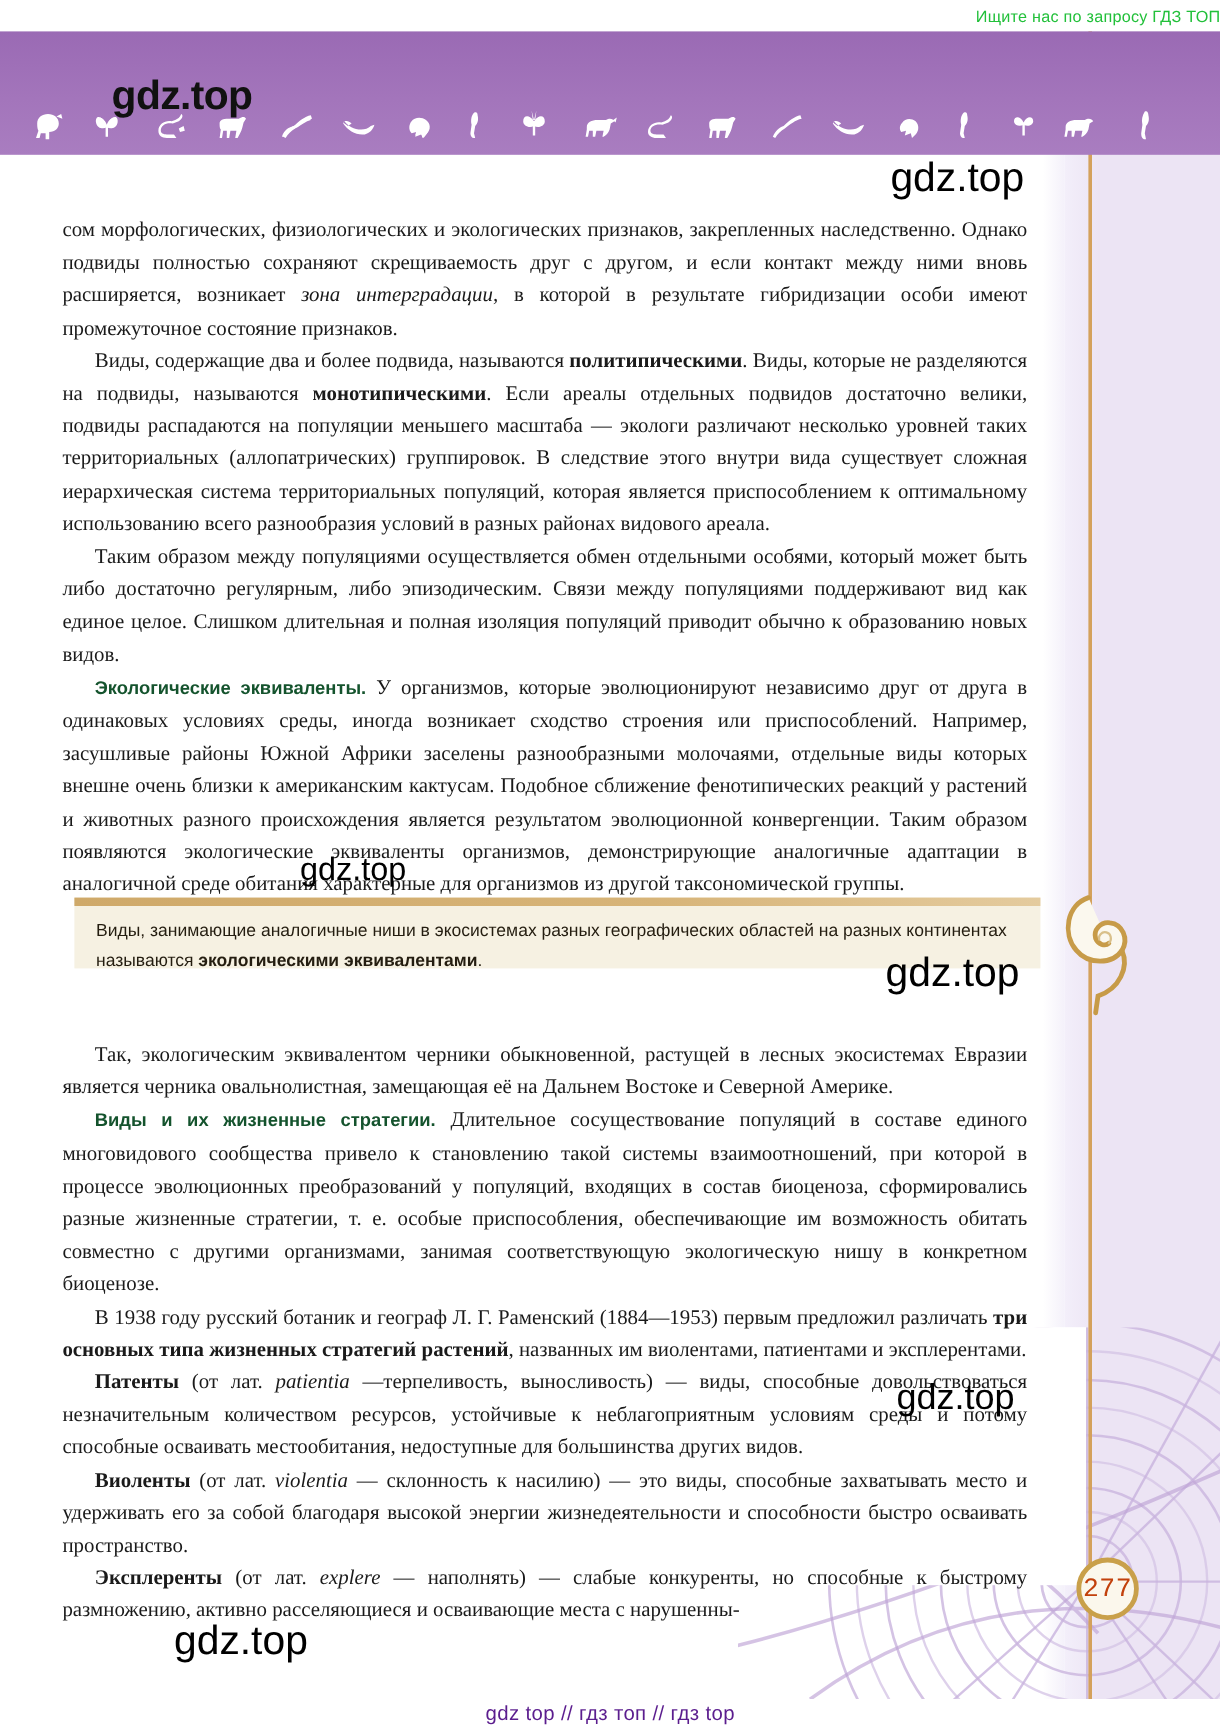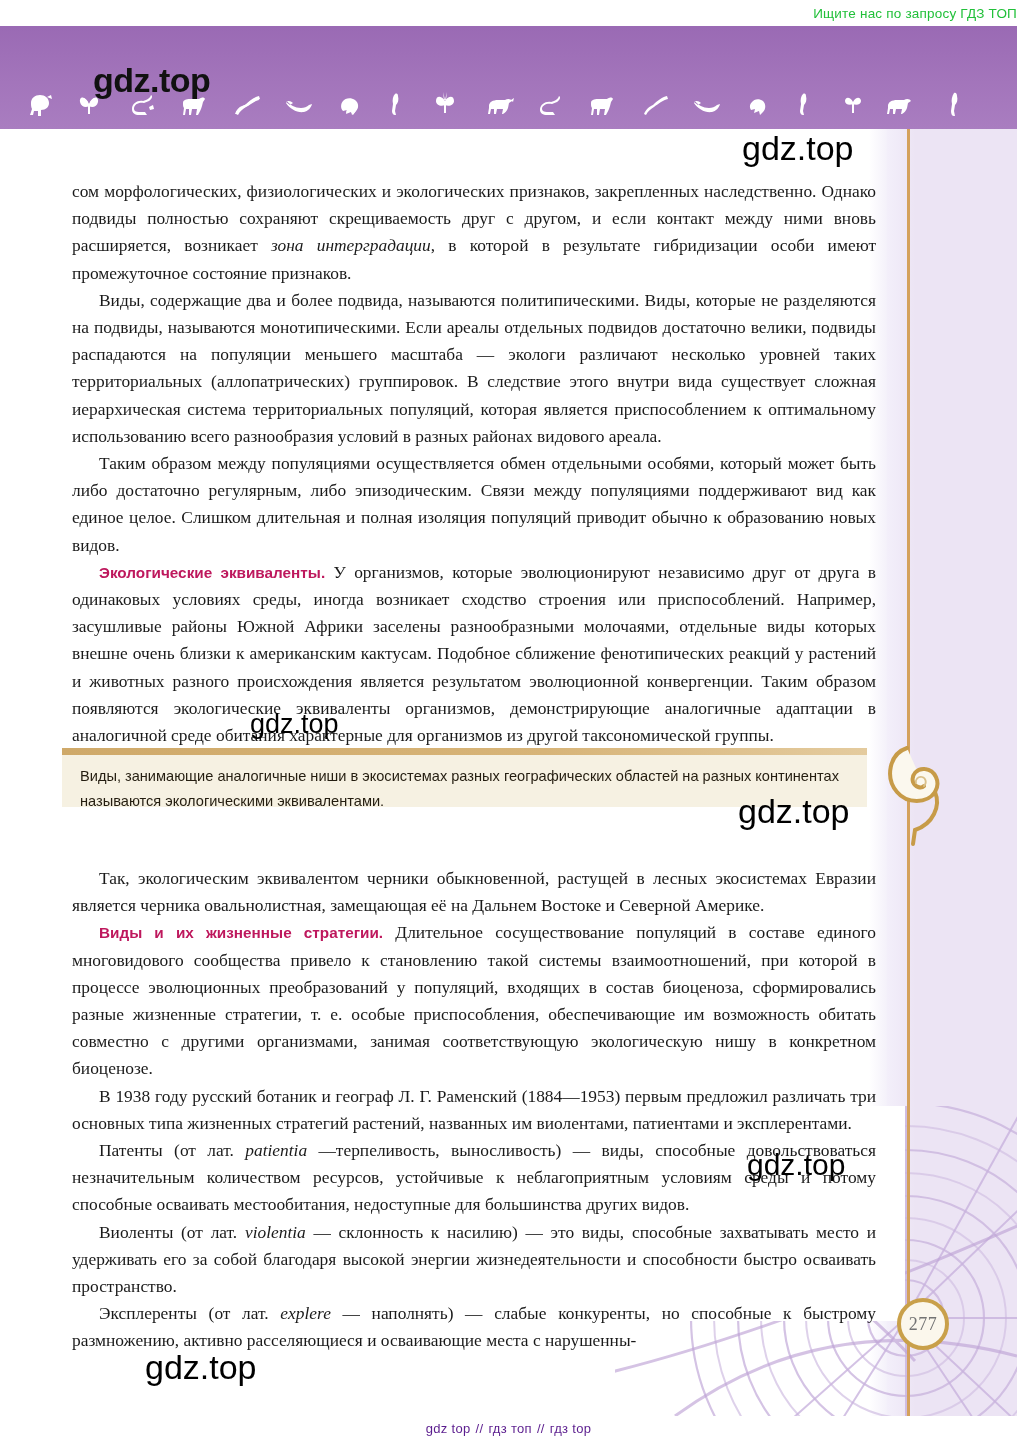--- a/index.html
+++ b/index.html
@@ -72,39 +72,39 @@
     pointer-events:none;
   }
   .wm-1{ left:742px; top:103px; font-size:34px; }
   .wm-2{ left:250px; top:683px; font-size:27px; }
   .wm-3{ left:738px; top:766px; font-size:34px; }
   .wm-4{ left:747px; top:1122px; font-size:30px; }
   .wm-5{ left:145px; top:1322px; font-size:34px; }
 
   
   .text-col{
-    position:absolute; left:72px; top:152px; width:804px;
+    position:absolute; left:52px; top:152px; width:804px;
   }
   .para{
     font-size:17.4px;
     line-height:27.2px;
     color:#1a1a1a;
     text-align:justify;
     text-align-last:left;
     margin:0;
     hyphens:none;
   }
   .para + .para{ margin-top:0; }
   .indent{ text-indent:27px; }
-  .b{ font-weight:400; }
+  .b{ font-weight:700; }
   .i{ font-style:italic; }
   .run-head{
     font-family:"Liberation Sans", sans-serif;
     font-weight:700;
-    color:#be185d;
+    color:#14532d;
     font-size:15.3px;
   }
 
   
   .callout{
     position:absolute; left:62px; top:722px; width:805px; height:59px;
     background:#f6f1e2;
   }
   .callout-bar{
     position:absolute; left:0; top:0; width:805px; height:7px;
@@ -135,33 +135,33 @@
   }
 
   .page-number-badge{
     position:absolute; left:897px; top:1272px;
     width:52px; height:52px; border-radius:50%;
     border:4px solid #c9a04a;
     background:#fbf7ec;
     display:flex; align-items:center; justify-content:center;
   }
   .page-number-badge span{
-    font-family:Liberation Serif, serif;
-    font-size:18px; color:#737373; letter-spacing:.5px;
+    font-family:Liberation Mono, monospace;
+    font-size:22px; color:#c2410c; letter-spacing:.5px;
   }
 
   
   .footer-bar{
     position:absolute; left:0; top:1416px; width:1017px; height:24px;
     background:#ffffff;
     display:flex; align-items:center; justify-content:center;
   }
   .footer-text{
     font-family:"Liberation Sans", sans-serif;
-    font-size:13px; color:#5b1d8e; letter-spacing:.3px;
+    font-size:17px; color:#5b1d8e; letter-spacing:.3px;
   }
   .footer-sep{ color:#5b1d8e; padding:0 5px; }
 </style>
 </head>
 <body>
 
 <div class="promo-strip">
   <span class="promo-text">Ищите нас по запросу ГДЗ ТОП</span>
 </div>
 

